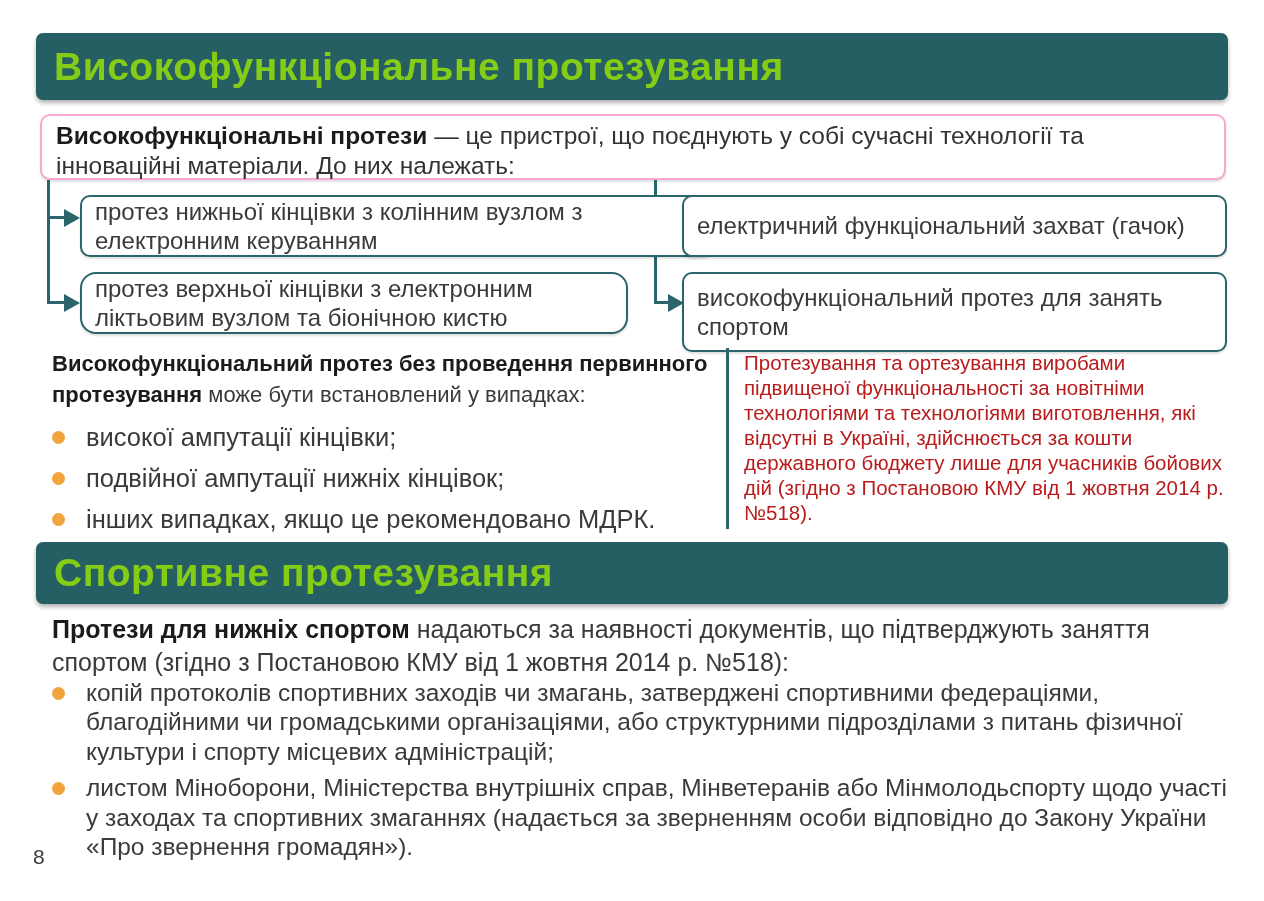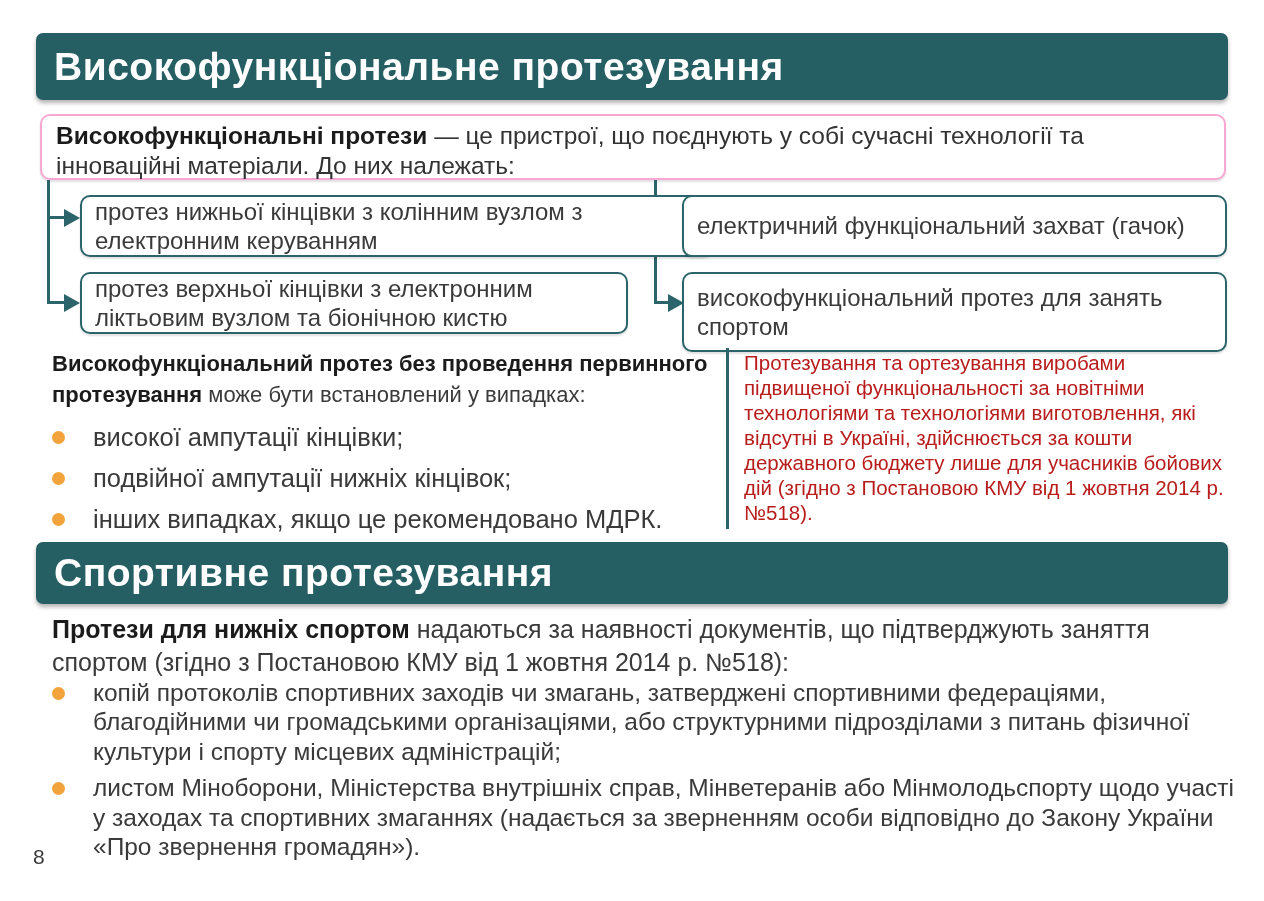--- a/index.html
+++ b/index.html
@@ -11,21 +11,21 @@
     background: #ffffff;
     overflow: hidden;
     font-family: "Liberation Sans", sans-serif;
   }
   .header-bar {
     position: absolute;
     left: 36px;
     width: 1192px;
     background: #265f63;
     border-radius: 7px;
-    color: #ffffff;
+    color: #84cc16;
     font-weight: bold;
     display: flex;
     align-items: center;
     padding-left: 18px;
     font-size: 39px;
     letter-spacing: 0.5px;
     box-shadow: 0 3px 4px rgba(0,0,0,0.3);
   }
   .header-1 { top: 33px; height: 67px; }
   .header-2 { top: 542px; height: 62px; }
@@ -52,21 +52,21 @@
     background: #ffffff;
     padding: 2px 13px;
     font-size: 24px;
     line-height: 1.22;
     color: #3a3a3a;
     display: flex;
     align-items: center;
     box-shadow: 0 2px 2px rgba(0,0,0,0.12);
   }
   .box-1 { left: 80px;  top: 195px; width: 633px; height: 62px; }
-  .box-2 { left: 80px;  top: 272px; width: 548px; height: 62px; }
+  .box-2 { left: 80px;  top: 272px; width: 548px; height: 62px; border-radius: 16px; }
   .box-3 { left: 682px; top: 195px; width: 545px; height: 62px; }
   .box-4 { left: 682px; top: 272px; width: 545px; height: 80px; }
   .conn-v { position: absolute; width: 3px; background: #2b646a; }
   .conn-h { position: absolute; height: 3px; background: #2b646a; }
   .vline-left  { left: 47px;  top: 180px; height: 123px; }
   .vline-right { left: 654px; top: 180px; height: 123px; }
   .hline-l1 { left: 47px;  top: 216px; width: 20px; }
   .hline-l2 { left: 47px;  top: 301px; width: 20px; }
   .hline-r1 { left: 654px; top: 216px; width: 20px; }
   .hline-r2 { left: 654px; top: 301px; width: 20px; }
@@ -89,21 +89,21 @@
   }
   .cases-title {
     font-size: 22px;
     line-height: 1.42;
     color: #3a3a3a;
   }
   .bullet-list { list-style: none; margin-top: 11px; }
   .bullet-item {
     display: flex;
     align-items: flex-start;
-    gap: 28px;
+    gap: 21px;
     font-size: 25.5px;
     line-height: 1.28;
     color: #3a3a3a;
     margin-bottom: 8px;
   }
   .dot {
     flex-shrink: 0;
     width: 13px;
     height: 13px;
     border-radius: 50%;

